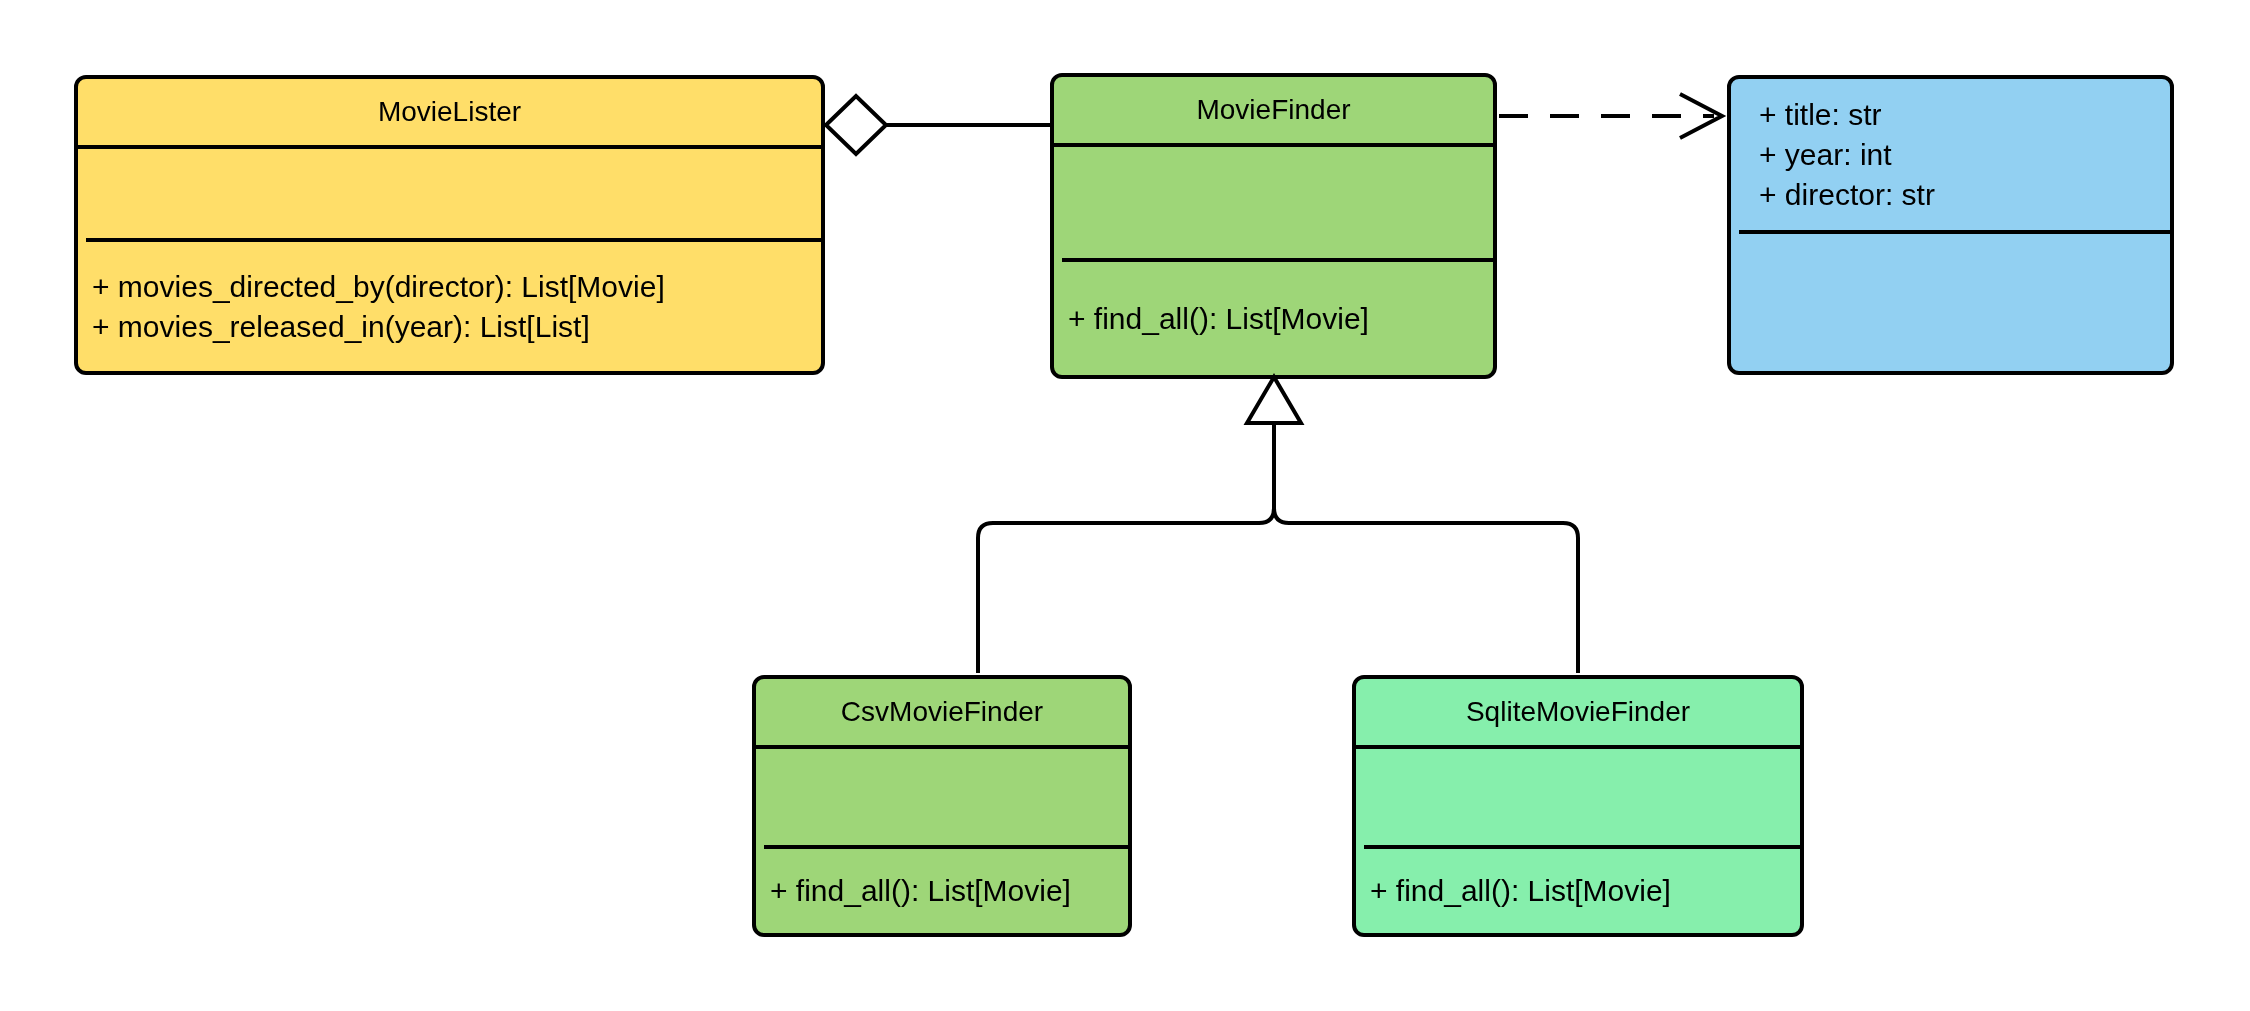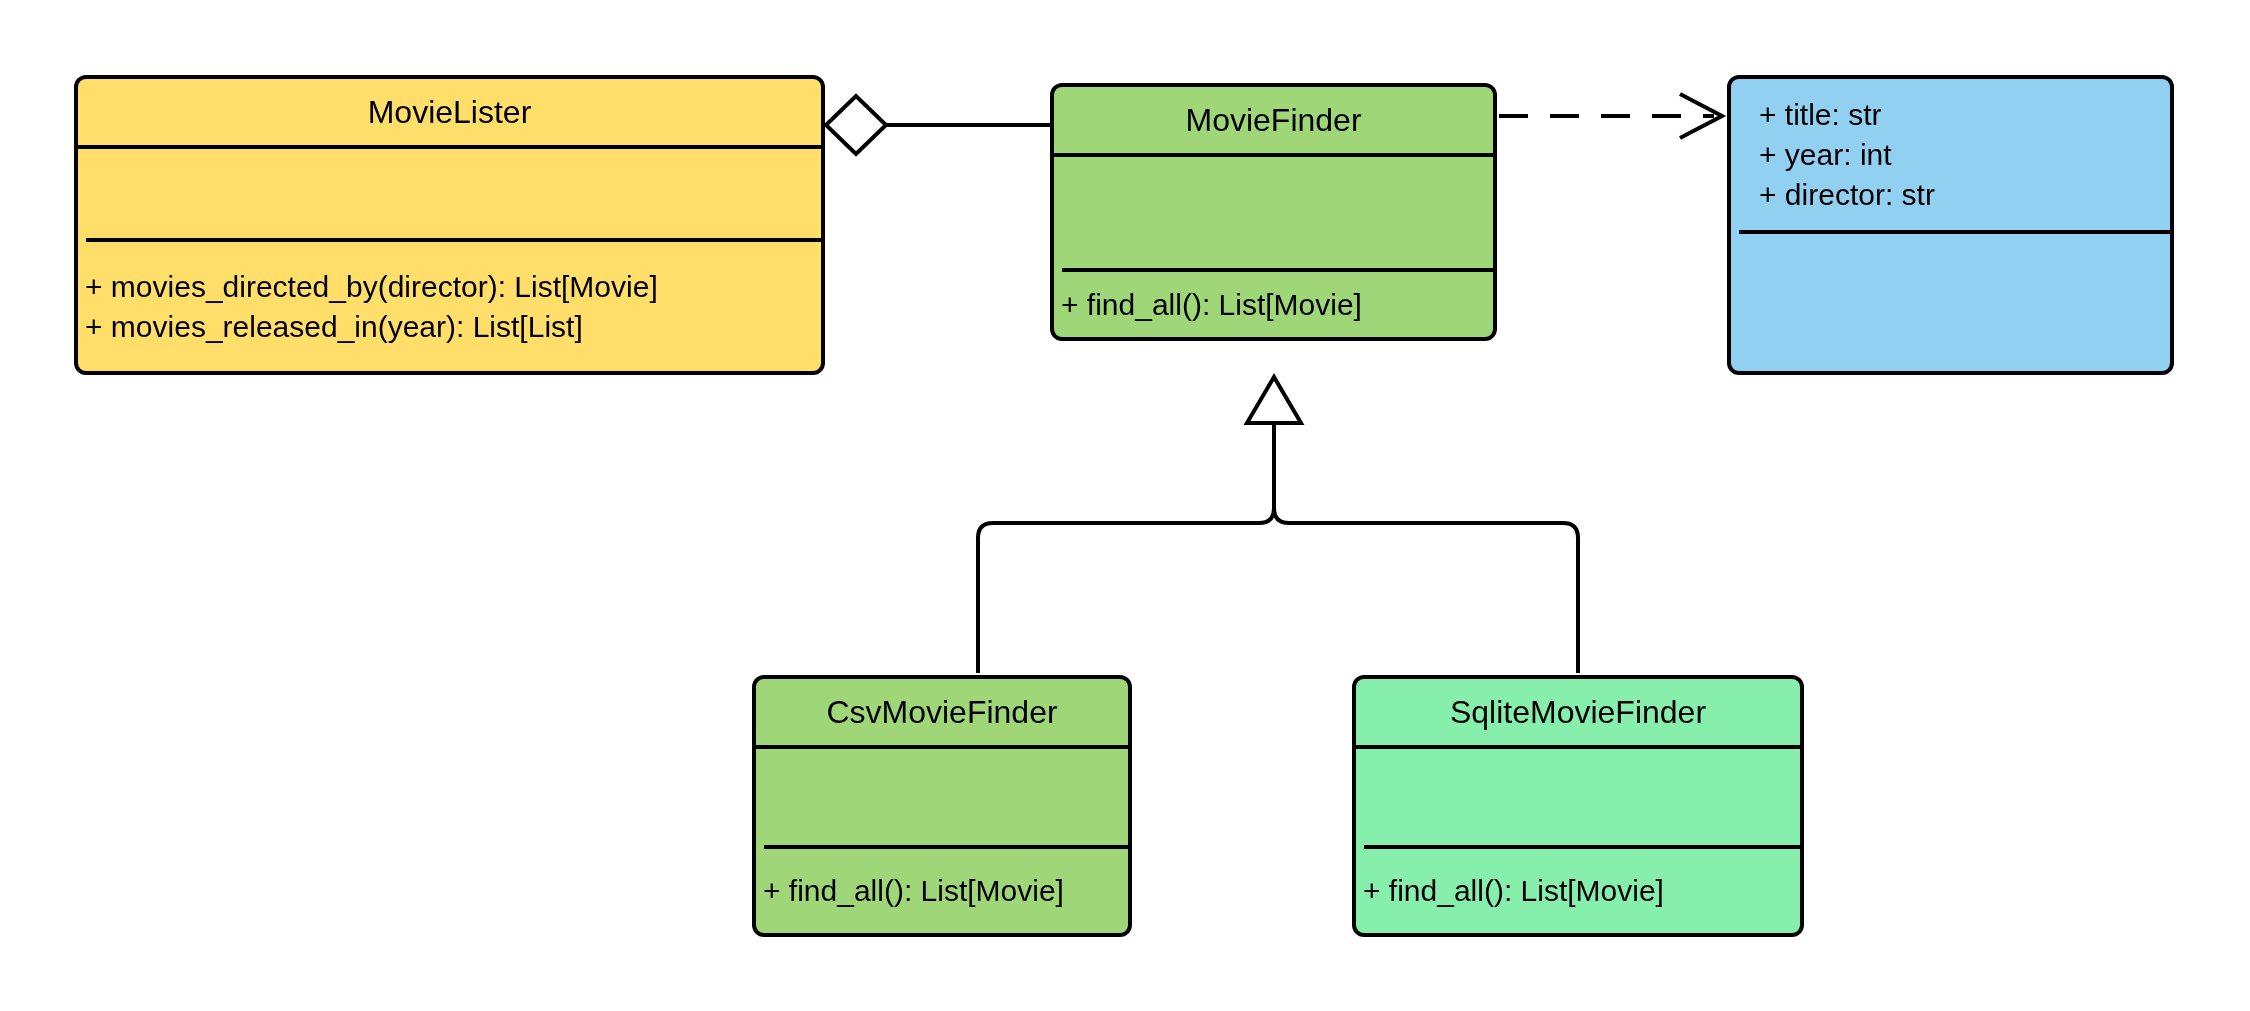--- a/index.html
+++ b/index.html
@@ -19,39 +19,39 @@
     border-radius: 12px;
     display: flex;
     flex-direction: column;
   }
   .box-header {
     box-sizing: border-box;
     border-bottom: 4px solid #000000;
     display: flex;
     align-items: center;
     justify-content: center;
-    font-size: 32px;
+    font-size: 28px;
     white-space: nowrap;
   }
   .box-attrs {
     box-sizing: border-box;
     border-bottom: 4px solid #000000;
     display: flex;
     flex-direction: column;
     justify-content: center;
     padding-left: 20px;
     font-size: 30px;
     margin-left: 8px;
   }
   .box-methods {
     flex: 1;
     display: flex;
     flex-direction: column;
     justify-content: center;
-    padding-left: 7px;
+    padding-left: 14px;
     font-size: 30px;
   }
   .member-line {
     line-height: 40px;
     white-space: nowrap;
   }
   .relationship-layer {
     position: absolute;
     left: 0;
     top: 0;
@@ -69,21 +69,21 @@
 
   <div class="class-box" style="left: 74px; top: 75px; width: 751px; height: 300px; background-color: rgb(255, 222, 105);">
     <div class="box-header" style="height:70px">MovieLister</div>
     <div class="box-attrs" style="height:93px"></div>
     <div class="box-methods">
       <div class="member-line">+ movies_directed_by(director): List[Movie]</div>
       <div class="member-line">+ movies_released_in(year): List[List]</div>
     </div>
   </div>
 
-  <div class="class-box" style="left: 1050px; top: 83px; width: 447px; height: 258px; background-color: rgb(158, 214, 120);">
+  <div class="class-box" style="left: 1050px; top: 73px; width: 447px; height: 306px; background-color: rgb(158, 214, 120);">
     <div class="box-header" style="height:70px">MovieFinder</div>
     <div class="box-attrs" style="height:115px"></div>
     <div class="box-methods">
       <div class="member-line">+ find_all(): List[Movie]</div>
     </div>
   </div>
 
   <div class="class-box" style="left: 1727px; top: 75px; width: 447px; height: 300px; background-color: rgb(146, 208, 242);">
     <div class="box-attrs" style="height:155px">
       <div class="member-line">+ title: str</div>

